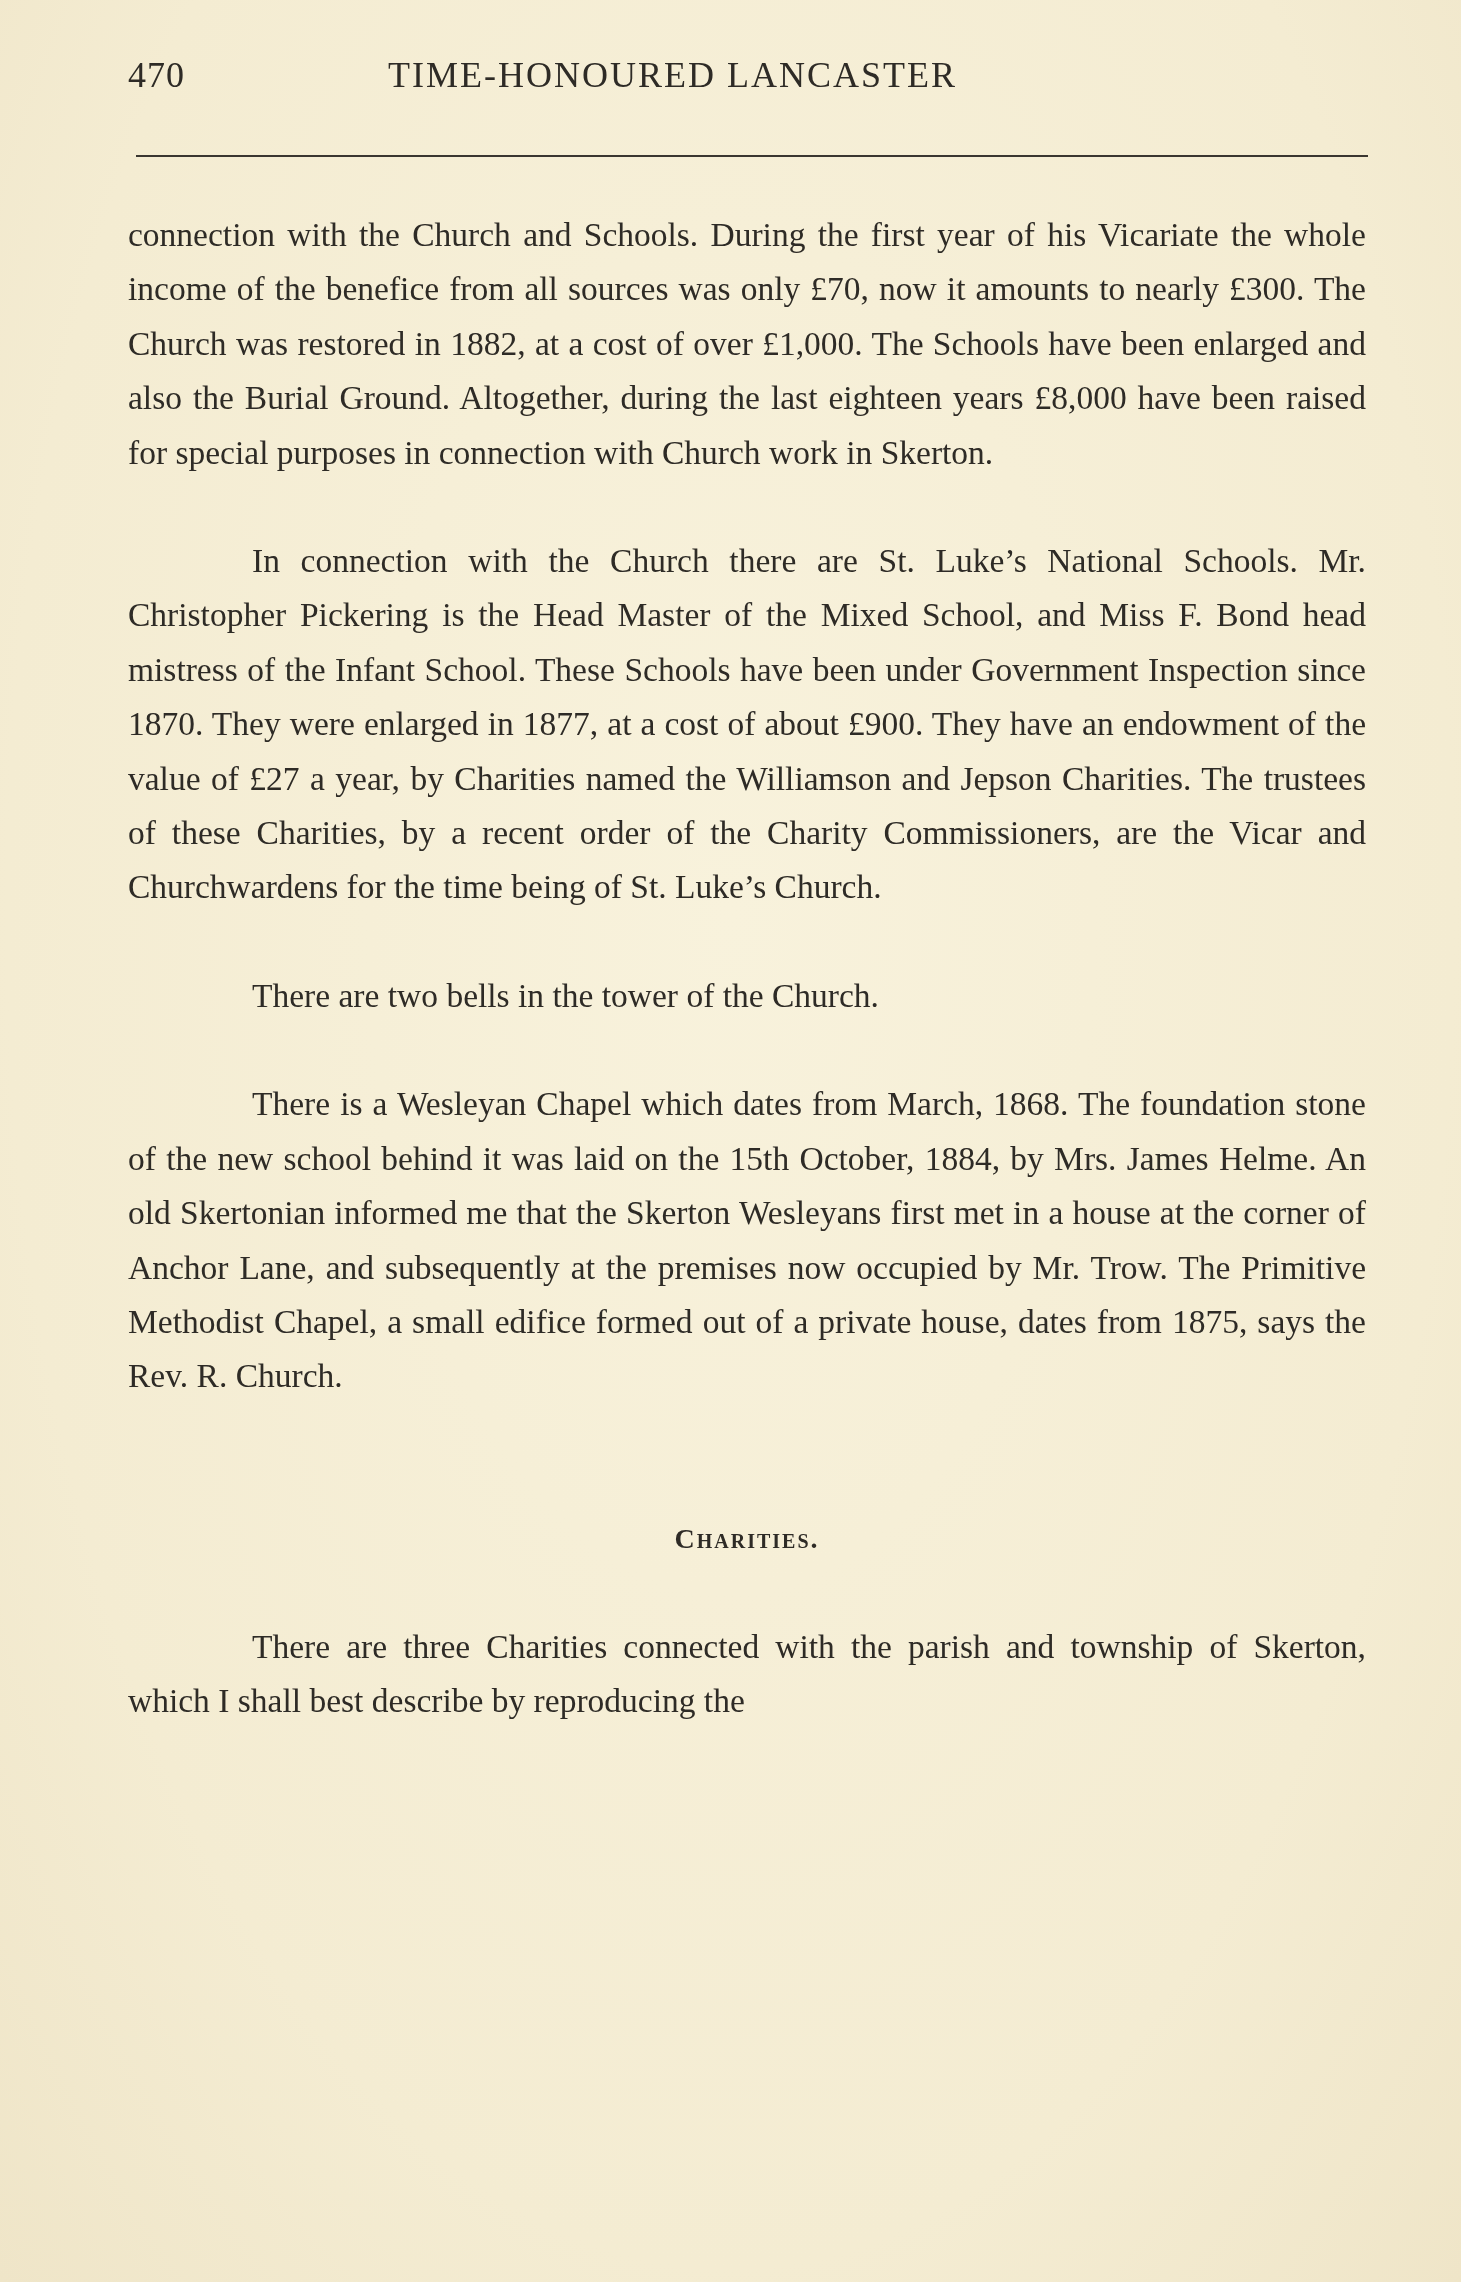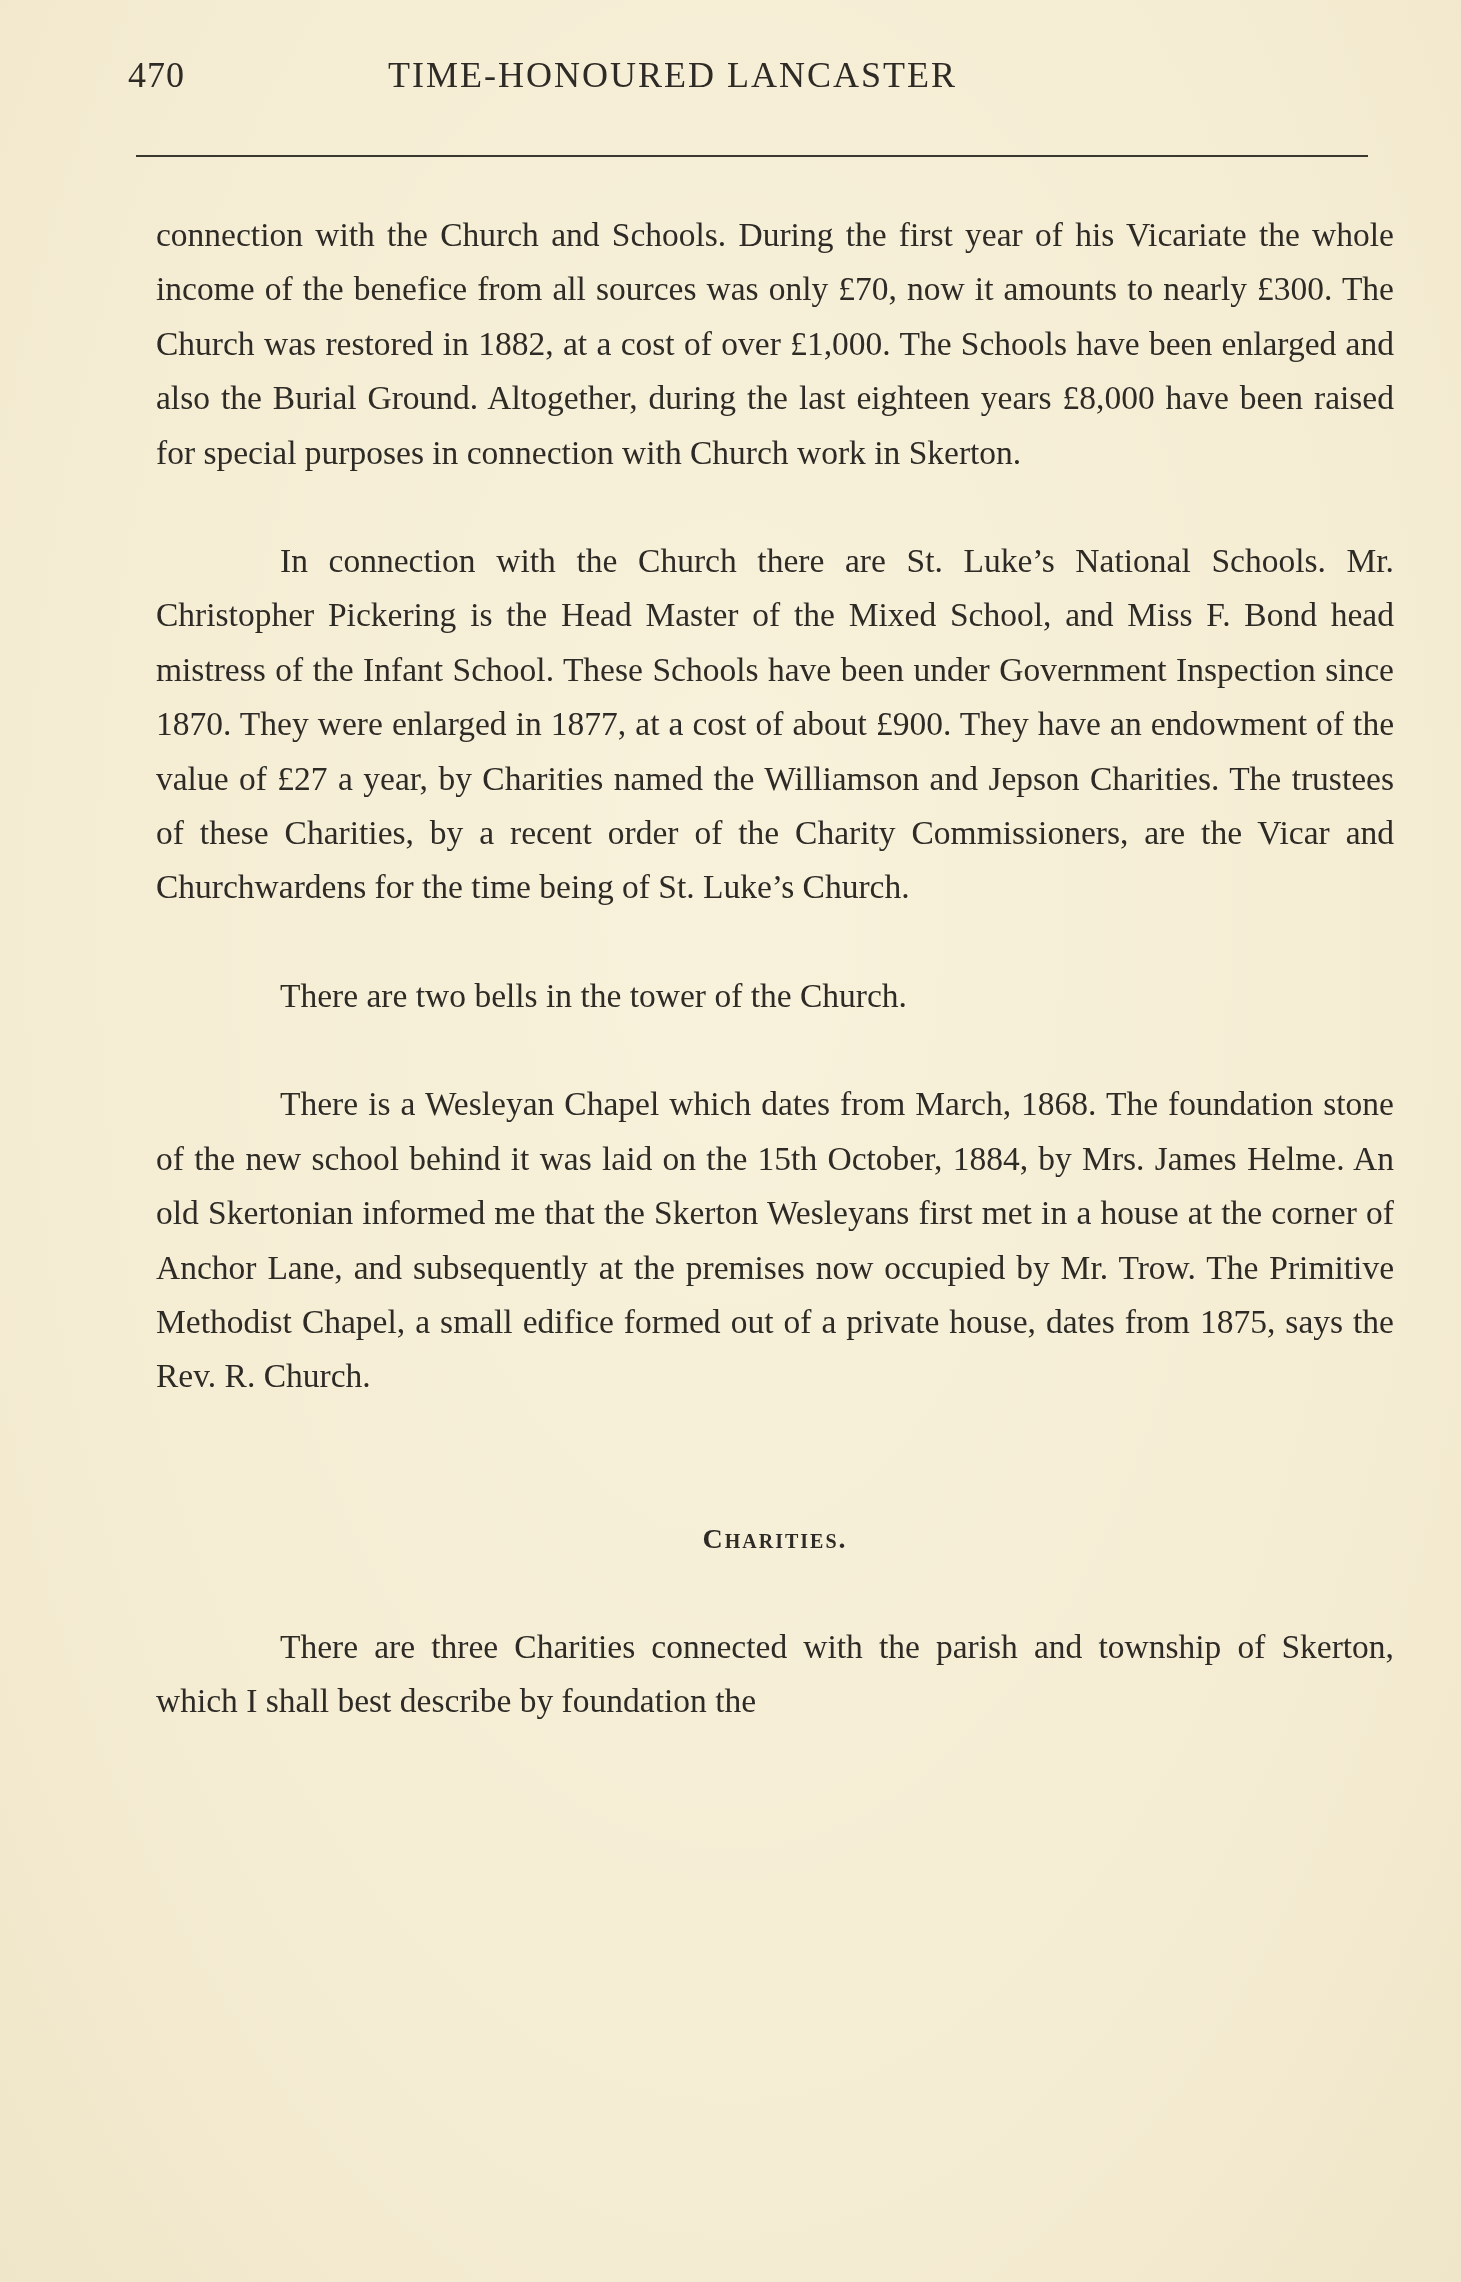--- a/index.html
+++ b/index.html
@@ -48,21 +48,20 @@
       top: 155px;
       width: 1232px;
       height: 2px;
       background: #3a3630;
     }
     .body-text {
       position: absolute;
       left: 128px;
       top: 208px;
       width: 1238px;
-      margin-left: 28px;
     }
     p {
       margin: 0;
       font-size: 33.5px;
       line-height: 54.4px;
       text-align: justify;
       text-align-last: left;
     }
     p.indent { text-indent: 124px; }
     .gap { height: 54px; }
@@ -98,16 +97,16 @@
     <div class="gap"></div>
 
     <p class="indent">There is a Wesleyan Chapel which dates from March, 1868. The foundation stone of the new school behind it was laid on the 15th October, 1884, by Mrs. James Helme. An old Skertonian informed me that the Skerton Wesleyans first met in a house at the corner of Anchor Lane, and subsequently at the premises now occupied by Mr. Trow. The Primitive Methodist Chapel, a small edifice formed out of a private house, dates from 1875, says the Rev. R. Church.</p>
     <div class="gap"></div>
 
     <div class="gap"></div>
 
     <div class="section-heading">Charities.</div>
     <div class="gap"></div>
 
-    <p class="indent">There are three Charities connected with the parish and township of Skerton, which I shall best describe by foundation the</p>
+    <p class="indent">There are three Charities connected with the parish and township of Skerton, which I shall best describe by reproducing the</p>
   </div>
 
 </div>
 
 </body></html>

